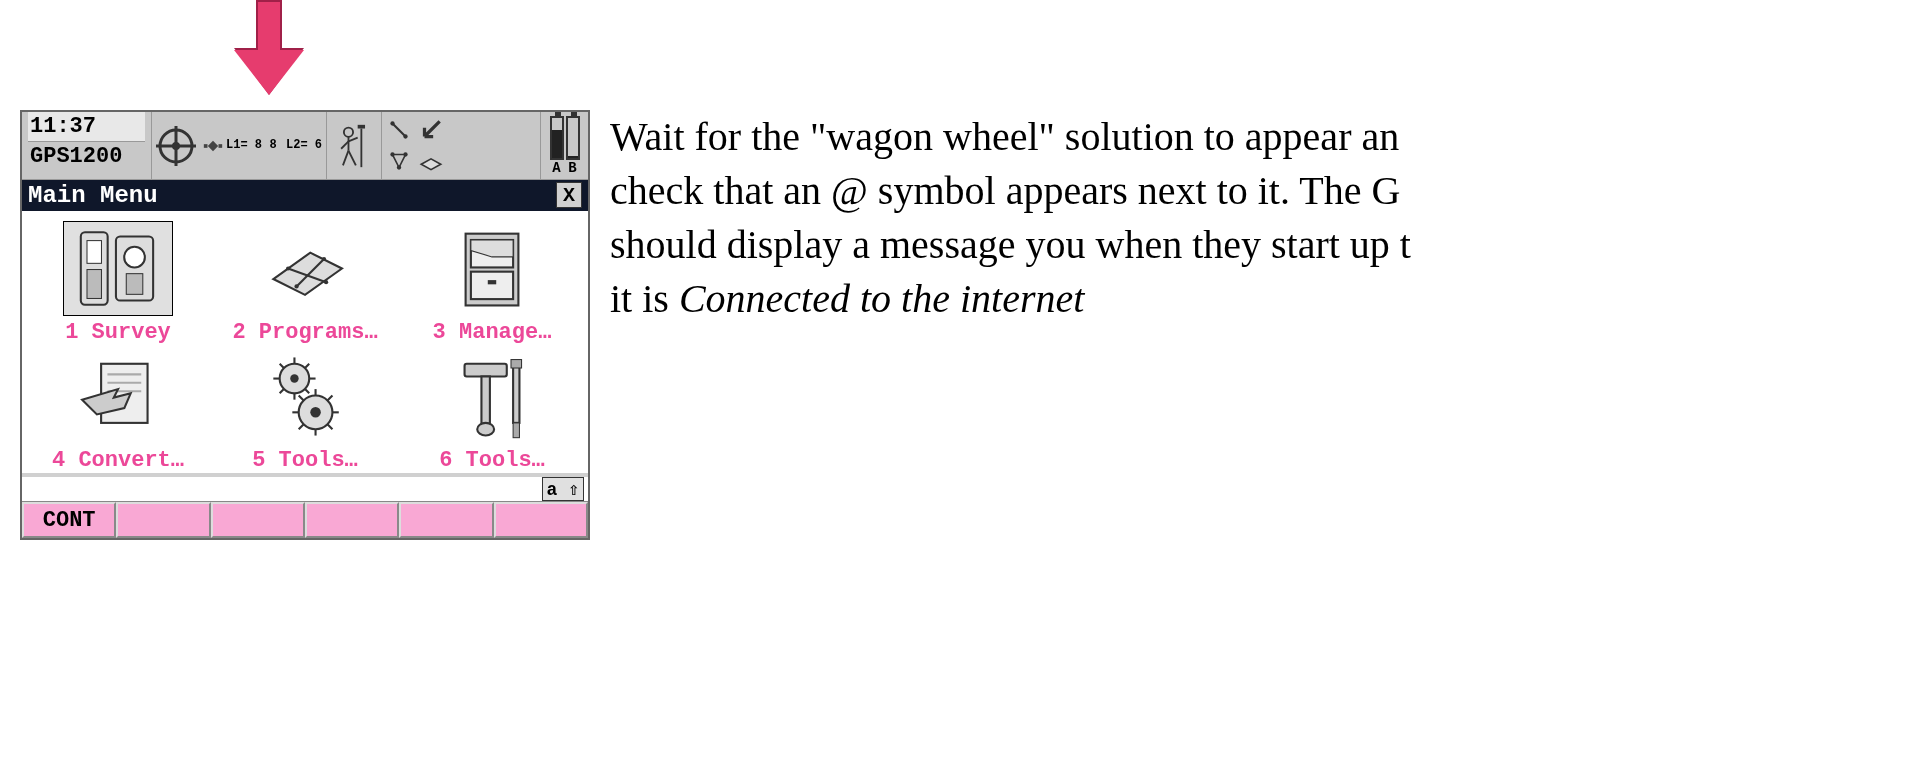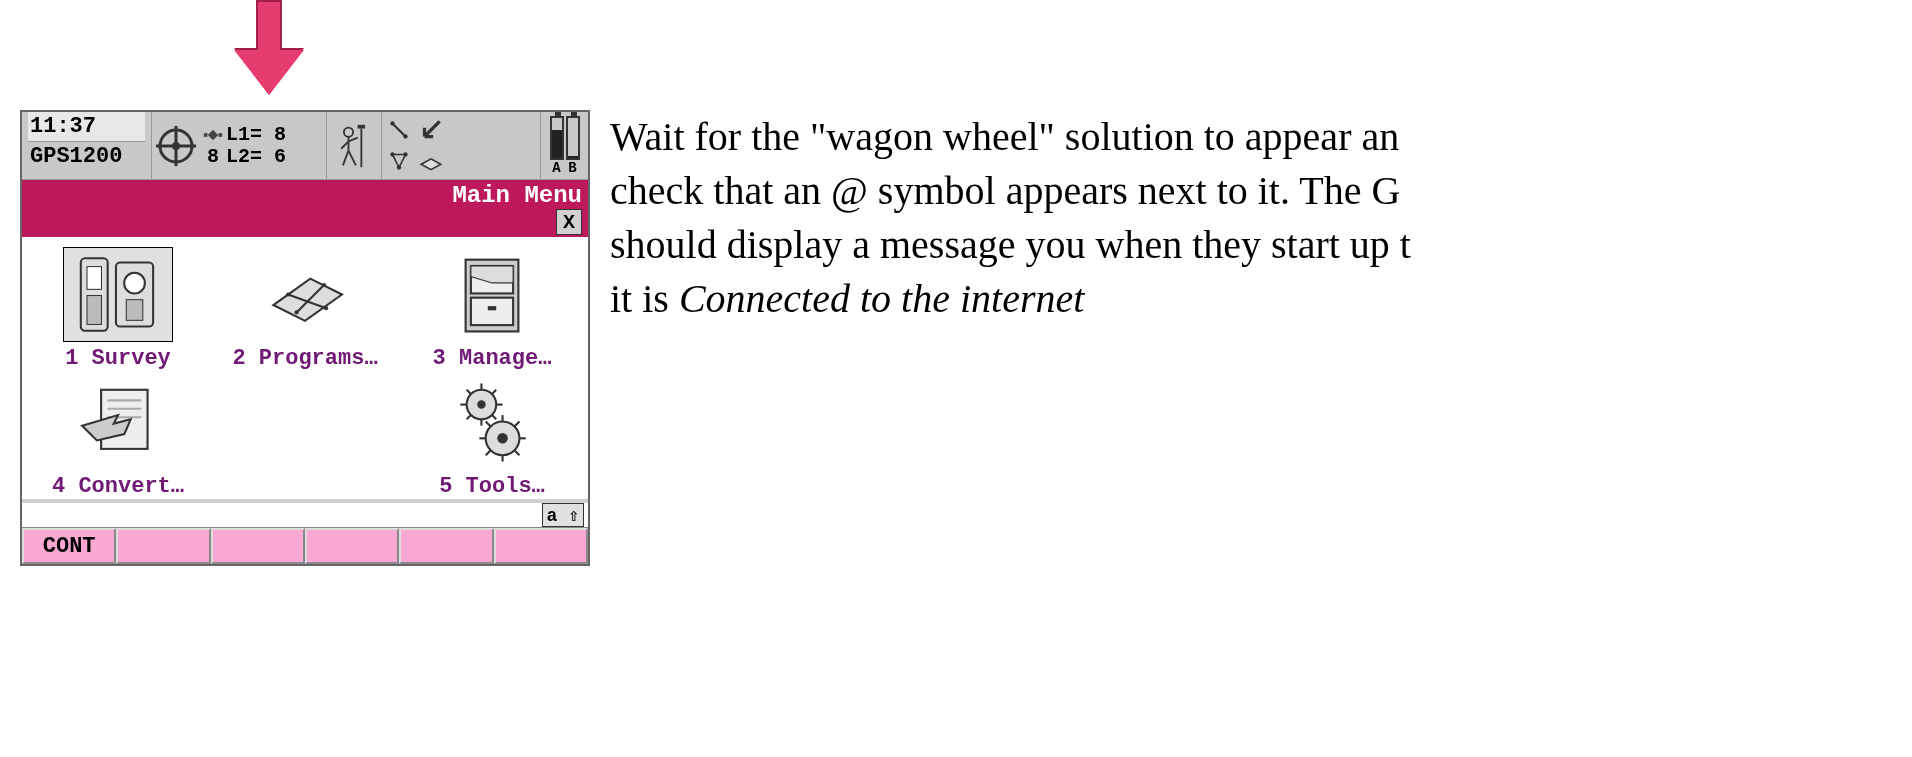--- a/index.html
+++ b/index.html
@@ -92,21 +92,21 @@
   .model { padding: 2px; }
   .crosshair-block {
     display: flex;
     align-items: center;
     gap: 6px;
     padding: 0 4px;
     width: 175px;
     border-right: 1px solid #999;
   }
   .crosshair-svg { width: 40px; height: 40px; }
-  .sat-info { display: flex; flex-direction: column; font-size: 20px; line-height: 1.1; }
+  .sat-info { display: flex; flex-direction: row; font-size: 12px; line-height: 1.1; }
   .sat-line { display: flex; align-items: center; gap: 2px; }
   .sat-line svg { width: 22px; height: 22px; }
   .person-block {
     display: flex;
     align-items: center;
     justify-content: center;
     width: 55px;
     border-right: 1px solid #999;
   }
   .person-block svg { width: 38px; height: 46px; }
@@ -126,27 +126,26 @@
     justify-content: center;
     gap: 2px;
     padding: 4px 2px;
     font-size: 14px;
     border-left: 1px solid #999;
   }
   .batt { width: 14px; height: 44px; border: 2px solid #333; position: relative; display: flex; align-items: flex-end; }
   .batt::before { content:""; position:absolute; top:-6px; left:3px; width:6px; height:4px; background:#333; }
   .batt-fill { width:100%; background:#222; }
   .title-bar {
-    background: #be185d;
+    background: #0f172a;
     color: #fff;
     display: flex;
-    align-items: flex-end;
+    align-items: flex-start;
     padding: 2px 6px;
     font-size: 24px;
-    flex-direction: column;
   }
   .title-bar .title { flex:1; }
   .close-btn {
     width: 26px;
     height: 26px;
     background: #d0d0d0;
     color: #000;
     display: flex;
     align-items: center;
     justify-content: center;
@@ -170,21 +169,21 @@
     height: 95px;
     display: flex;
     align-items: center;
     justify-content: center;
   }
   .menu-icon.selected {
     border: 1px solid #000;
     background: #e0e0e0;
   }
   .menu-icon svg { width: 100%; height: 100%; }
-  .menu-label { font-size: 22px; margin-top: 4px; color: #701a75; }
+  .menu-label { font-size: 22px; margin-top: 4px; color: #ec4899; }
   .mode-row {
     display: flex;
     justify-content: flex-end;
     background: #fff;
     padding: 0 4px;
   }
   .mode-box {
     border: 1px solid #333;
     background: #e0e0e0;
     padding: 0 4px;
@@ -406,20 +405,33 @@
                     <line x1="16" y1="-16" x2="11" y2="-11"></line>
                     <line x1="-16" y1="16" x2="-11" y2="11"></line>
                     <line x1="16" y1="16" x2="11" y2="11"></line>
                   </g>
               </g>
             </svg>
           </div>
           <div class="menu-label"><span>5</span> <span>Tools…</span></div>
         </div>
 
+        <div class="menu-item">
+          <div class="menu-icon">
+            <svg viewBox="0 0 100 90">
+              <rect x="24" y="14" width="40" height="12" rx="2" fill="#ccc" stroke="#333" stroke-width="2"></rect>
+              <rect x="40" y="26" width="8" height="48" fill="#ccc" stroke="#333" stroke-width="2"></rect>
+              <ellipse cx="44" cy="76" rx="8" ry="6" fill="#ccc" stroke="#333" stroke-width="2"></ellipse>
+              <rect x="70" y="14" width="6" height="56" fill="#ccc" stroke="#333" stroke-width="2"></rect>
+              <rect x="68" y="10" width="10" height="8" fill="#aaa" stroke="#333"></rect>
+              <rect x="70" y="70" width="6" height="14" fill="#aaa" stroke="#333"></rect>
+            </svg>
+          </div>
+          <div class="menu-label"><span>6</span> <span>Tools…</span></div>
+        </div>
       </div>
     </div>
 
     <div class="mode-row">
       <div class="mode-box">a ⇧</div>
     </div>
 
     <div class="softkeys">
       <div class="softkey">CONT</div>
       <div class="softkey"></div>

